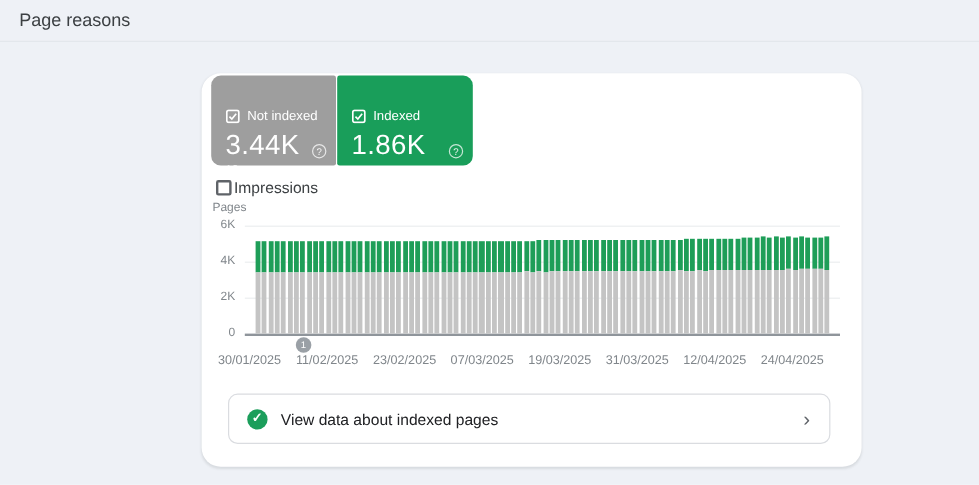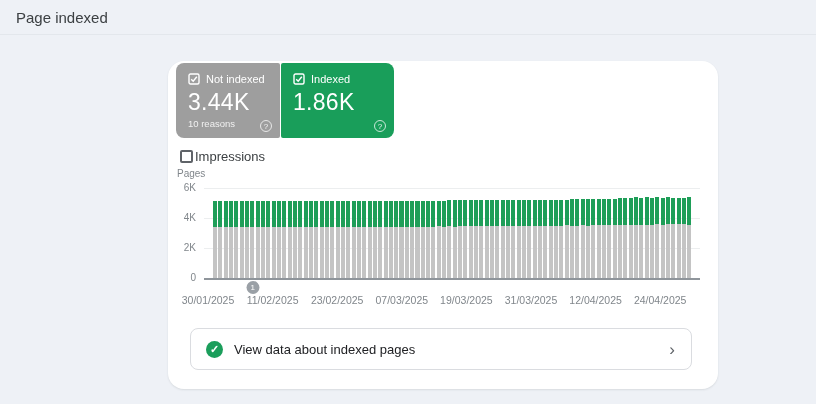--- a/index.html
+++ b/index.html
@@ -15,21 +15,21 @@
   .page-title { position:absolute; left:16px; top:9px; font-size:15px; font-weight:400; color:#3c4043; }
 
   .card {
     position:absolute; left:168px; top:61px; width:550px; height:328px;
     background:#ffffff; border-radius:16px;
     box-shadow:0 1px 2px rgba(60,64,67,.12);
   }
 
   
   .tiles { position:absolute; left:8px; top:2px; display:flex; gap:1px; }
-  .tile { position:relative; height:75px; padding:10px 12px; color:#fff; }
+  .tile { position:relative; height:75px; padding:28px 12px; color:#fff; }
   .tile-gray { width:104px; background:#9e9e9e; border-radius:8px 2px 2px 8px; }
   .tile-green { width:113px; background:#199e5a; border-radius:2px 8px 8px 2px; }
   .tile-head { display:flex; align-items:center; gap:6px; }
   .tile-label { font-size:11px; }
   .tile-value { font-size:23px; margin-top:4px; letter-spacing:.3px; }
   .tile-sub { font-size:9.5px; margin-top:2px; opacity:.85; }
   .help {
     position:absolute; right:8px; bottom:6px;
     width:12px; height:12px; border:1px solid rgba(255,255,255,.75); border-radius:50%;
     font-size:8px; line-height:11px; text-align:center; color:rgba(255,255,255,.9); cursor:pointer;
@@ -69,21 +69,21 @@
   }
   .vd-text { margin-left:11px; font-size:13px; color:#202124; }
   .chev { margin-left:auto; margin-right:16px; font-size:17px; color:#5f6368; line-height:1; }
 
   .cbx-icon svg { display:block; }
 </style>
 </head>
 <body>
 
 <div class="topbar">
-  <div class="page-title">Page indexed</div>
+  <div class="page-title">Page reasons</div>
 </div>
 
 <div class="card">
 
   <div class="tiles">
     <div class="tile tile-gray">
       <div class="tile-head">
         <span class="cbx-icon">
           <svg width="12" height="12" viewBox="0 0 12 12">
               <rect x="1" y="1" width="10" height="10" rx="1.5" fill="none" stroke="#fff" stroke-width="1.4"></rect>

